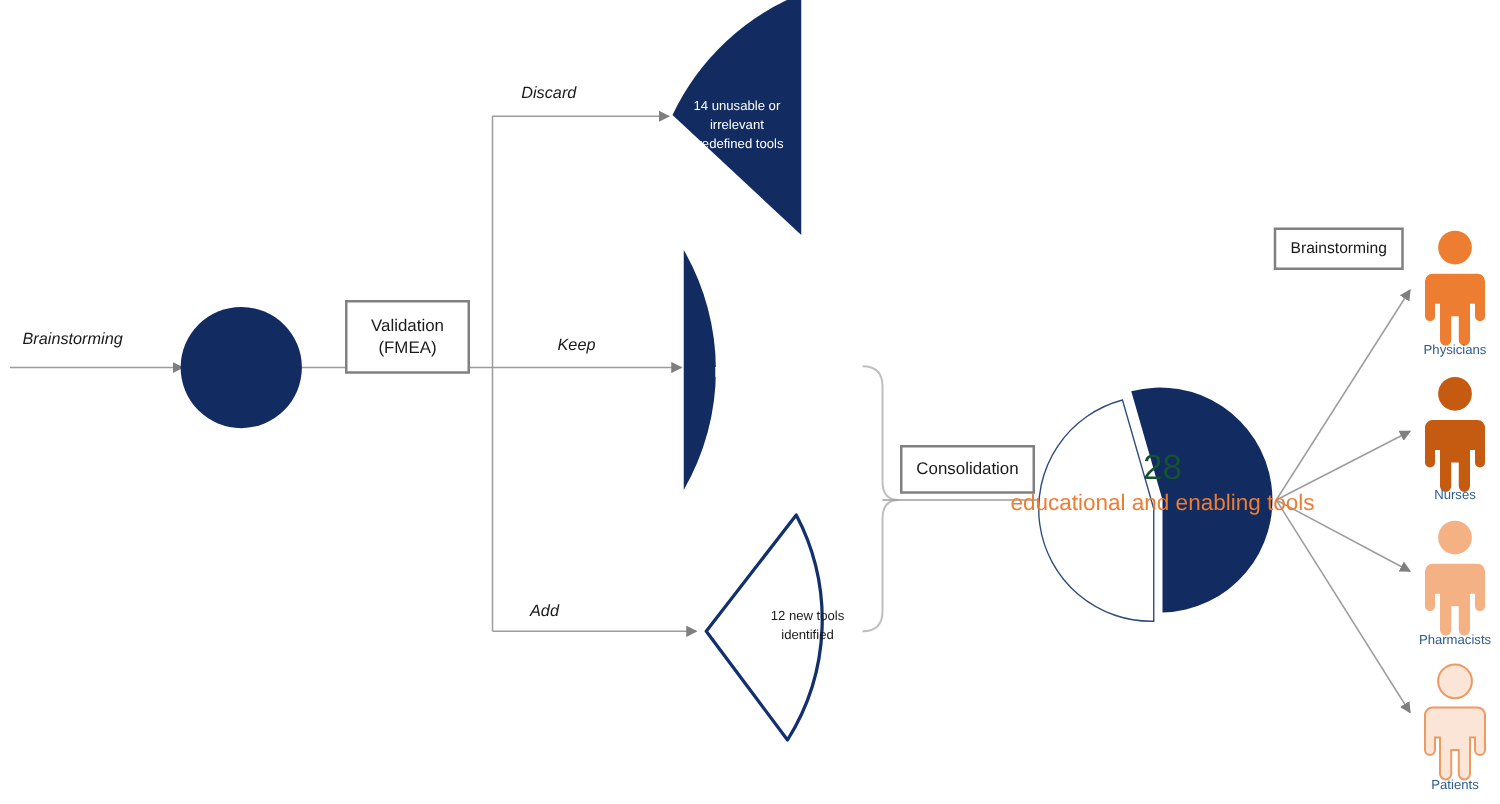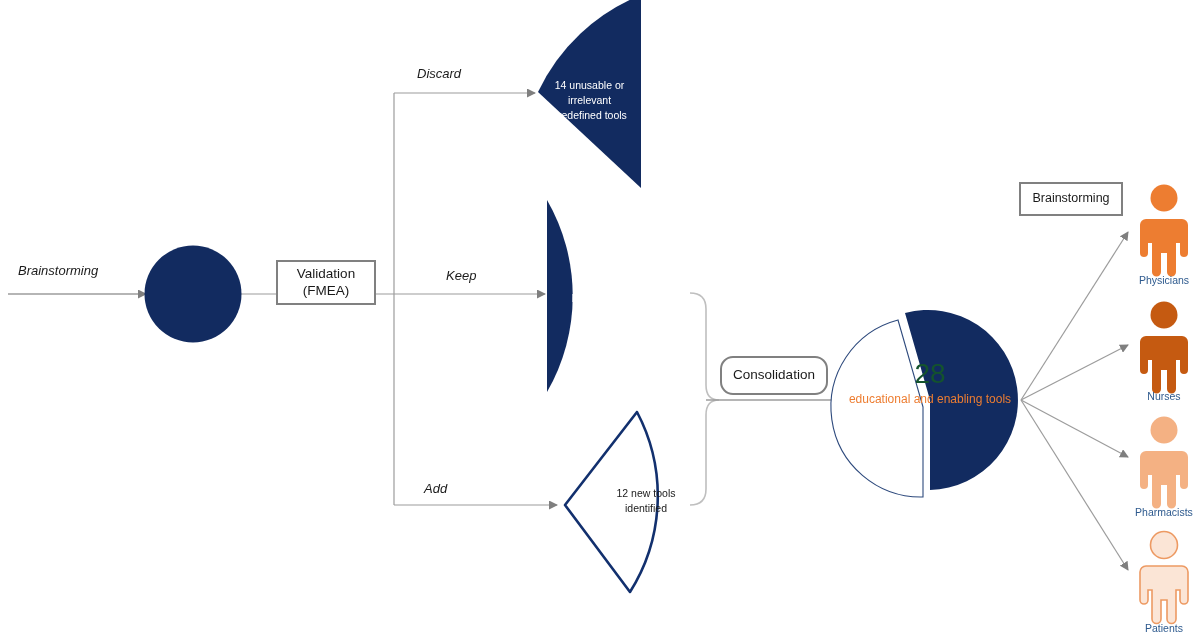--- a/index.html
+++ b/index.html
@@ -9,21 +9,21 @@
 
   .proc-box{position:absolute;box-sizing:border-box;background:#ffffff;
     border:2px solid #808080;display:flex;align-items:center;justify-content:center;
     text-align:center;color:#1a1a1a;font-size:13.5px;line-height:1.25;}
   .edge-label{position:absolute;font-style:italic;font-size:13px;color:#1a1a1a;white-space:nowrap;}
   .shape-label{position:absolute;text-align:center;font-size:10.5px;line-height:1.45;white-space:pre-line;}
   .shape-label.on-navy{color:#ffffff;}
   .shape-label.on-white{color:#1a1a1a;}
   .circle-label{position:absolute;text-align:center;color:#ffffff;font-size:10.5px;line-height:1.5;white-space:pre-line;}
   .pie-num{position:absolute;color:#14532d;font-size:28px;line-height:1;text-align:center;width:140px;}
-  .pie-cap{position:absolute;color:#ED7D31;font-size:12px;line-height:1;text-align:center;width:360px;}
+  .pie-cap{position:absolute;color:#ED7D31;font-size:18px;line-height:1;text-align:center;width:360px;}
   .person-label{position:absolute;width:110px;text-align:center;font-size:10.5px;color:#2E5A8E;}
 </style>
 </head>
 <body>
 
 <div id="canvas">
 
   <svg class="layer" viewBox="0 0 1200 643">
     <defs>
       <marker id="arrowGray" markerWidth="9" markerHeight="9" refX="8" refY="4.5" orient="auto" markerUnits="userSpaceOnUse">
@@ -81,38 +81,38 @@
 
     <g>
       <circle cx="1164" cy="545" r="13.5" fill="#FBE5D6" stroke="#ED9A63" stroke-width="1.6"></circle>
       <path d="M1146,566 h36 a6,6 0 0 1 6,6 v28 a4,4 0 0 1 -8,0 v-10 h-4 v29 a4.5,4.5 0 0 1 -9,0 v-19 h-6 v19 a4.5,4.5 0 0 1 -9,0 v-29 h-4 v10 a4,4 0 0 1 -8,0 v-28 a6,6 0 0 1 6,-6 z" fill="#FBE5D6" stroke="#ED9A63" stroke-width="1.6"></path>
     </g>
   </svg>
 
   <div class="edge-label" style="left:18px;top:263px;">Brainstorming</div>
 
 
-  <div class="proc-box" style="left:276px;top:240px;width:100px;height:45px;white-space:pre-line;margin-top:20px;">Validation
+  <div class="proc-box" style="left:276px;top:240px;width:100px;height:59px;white-space:pre-line;">Validation
 (FMEA)</div>
 
   <div class="edge-label" style="left:417px;top:66px;">Discard</div>
   <div class="edge-label" style="left:422px;top:268px;margin-left:24px;">Keep</div>
   <div class="edge-label" style="left:424px;top:481px;">Add</div>
 
   <div class="shape-label on-navy" style="left:537px;top:78px;width:105px;">14 unusable or
 irrelevant
 predefined tools</div>
 
   <div class="shape-label on-navy" style="left:555px;top:274px;width:108px;">16 relevant
 predefined tools</div>
 
   <div class="shape-label on-white" style="left:596px;top:486px;width:100px;">12 new tools
 identified</div>
 
-  <div class="proc-box" style="left:720px;top:356px;width:108px;height:39px;border-radius:13px;">Consolidation</div>
+  <div class="proc-box" style="left:720px;top:356px;width:108px;height:39px;">Consolidation</div>
 
   <div class="pie-num" style="left:860px;top:360px;">28</div>
   <div class="pie-cap" style="left:750px;top:393px;">educational and enabling tools</div>
 
   <div class="proc-box" style="left:1019px;top:182px;width:104px;height:34px;font-size:12.5px;">Brainstorming</div>
 
   <div class="person-label" style="left:1109px;top:274px;">Physicians</div>
   <div class="person-label" style="left:1109px;top:390px;">Nurses</div>
   <div class="person-label" style="left:1109px;top:506px;">Pharmacists</div>
   <div class="person-label" style="left:1109px;top:622px;">Patients</div>

